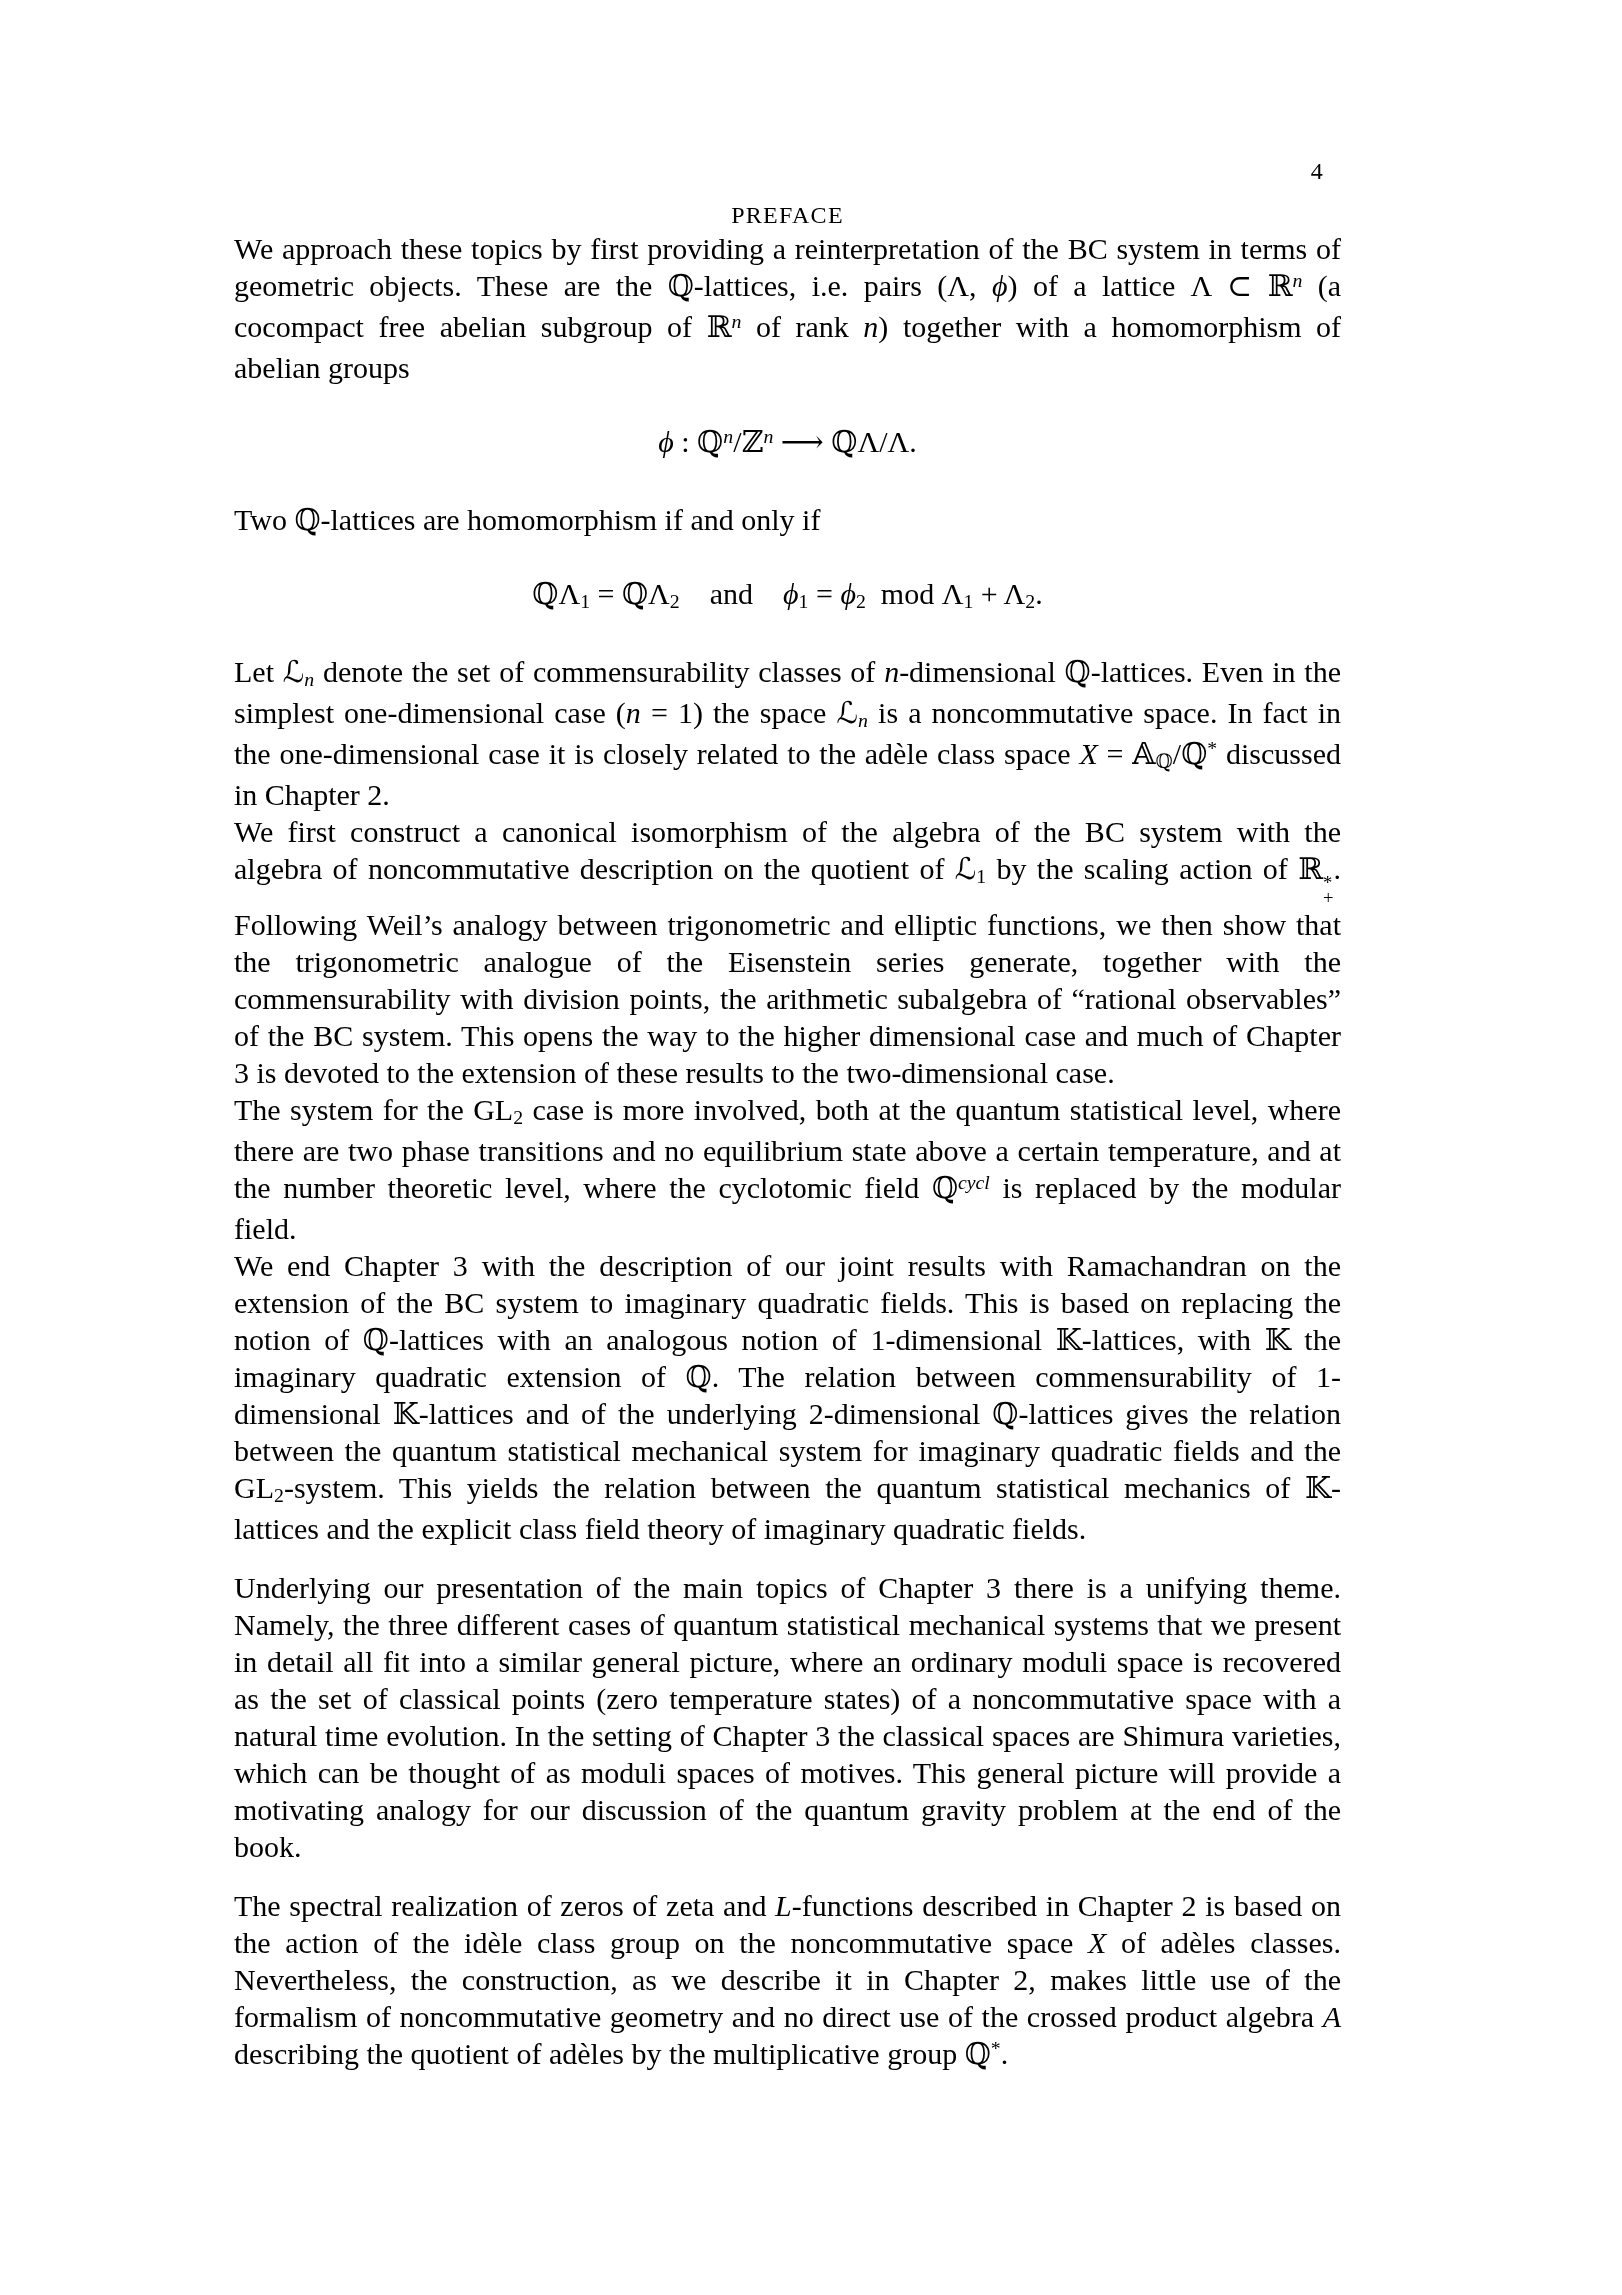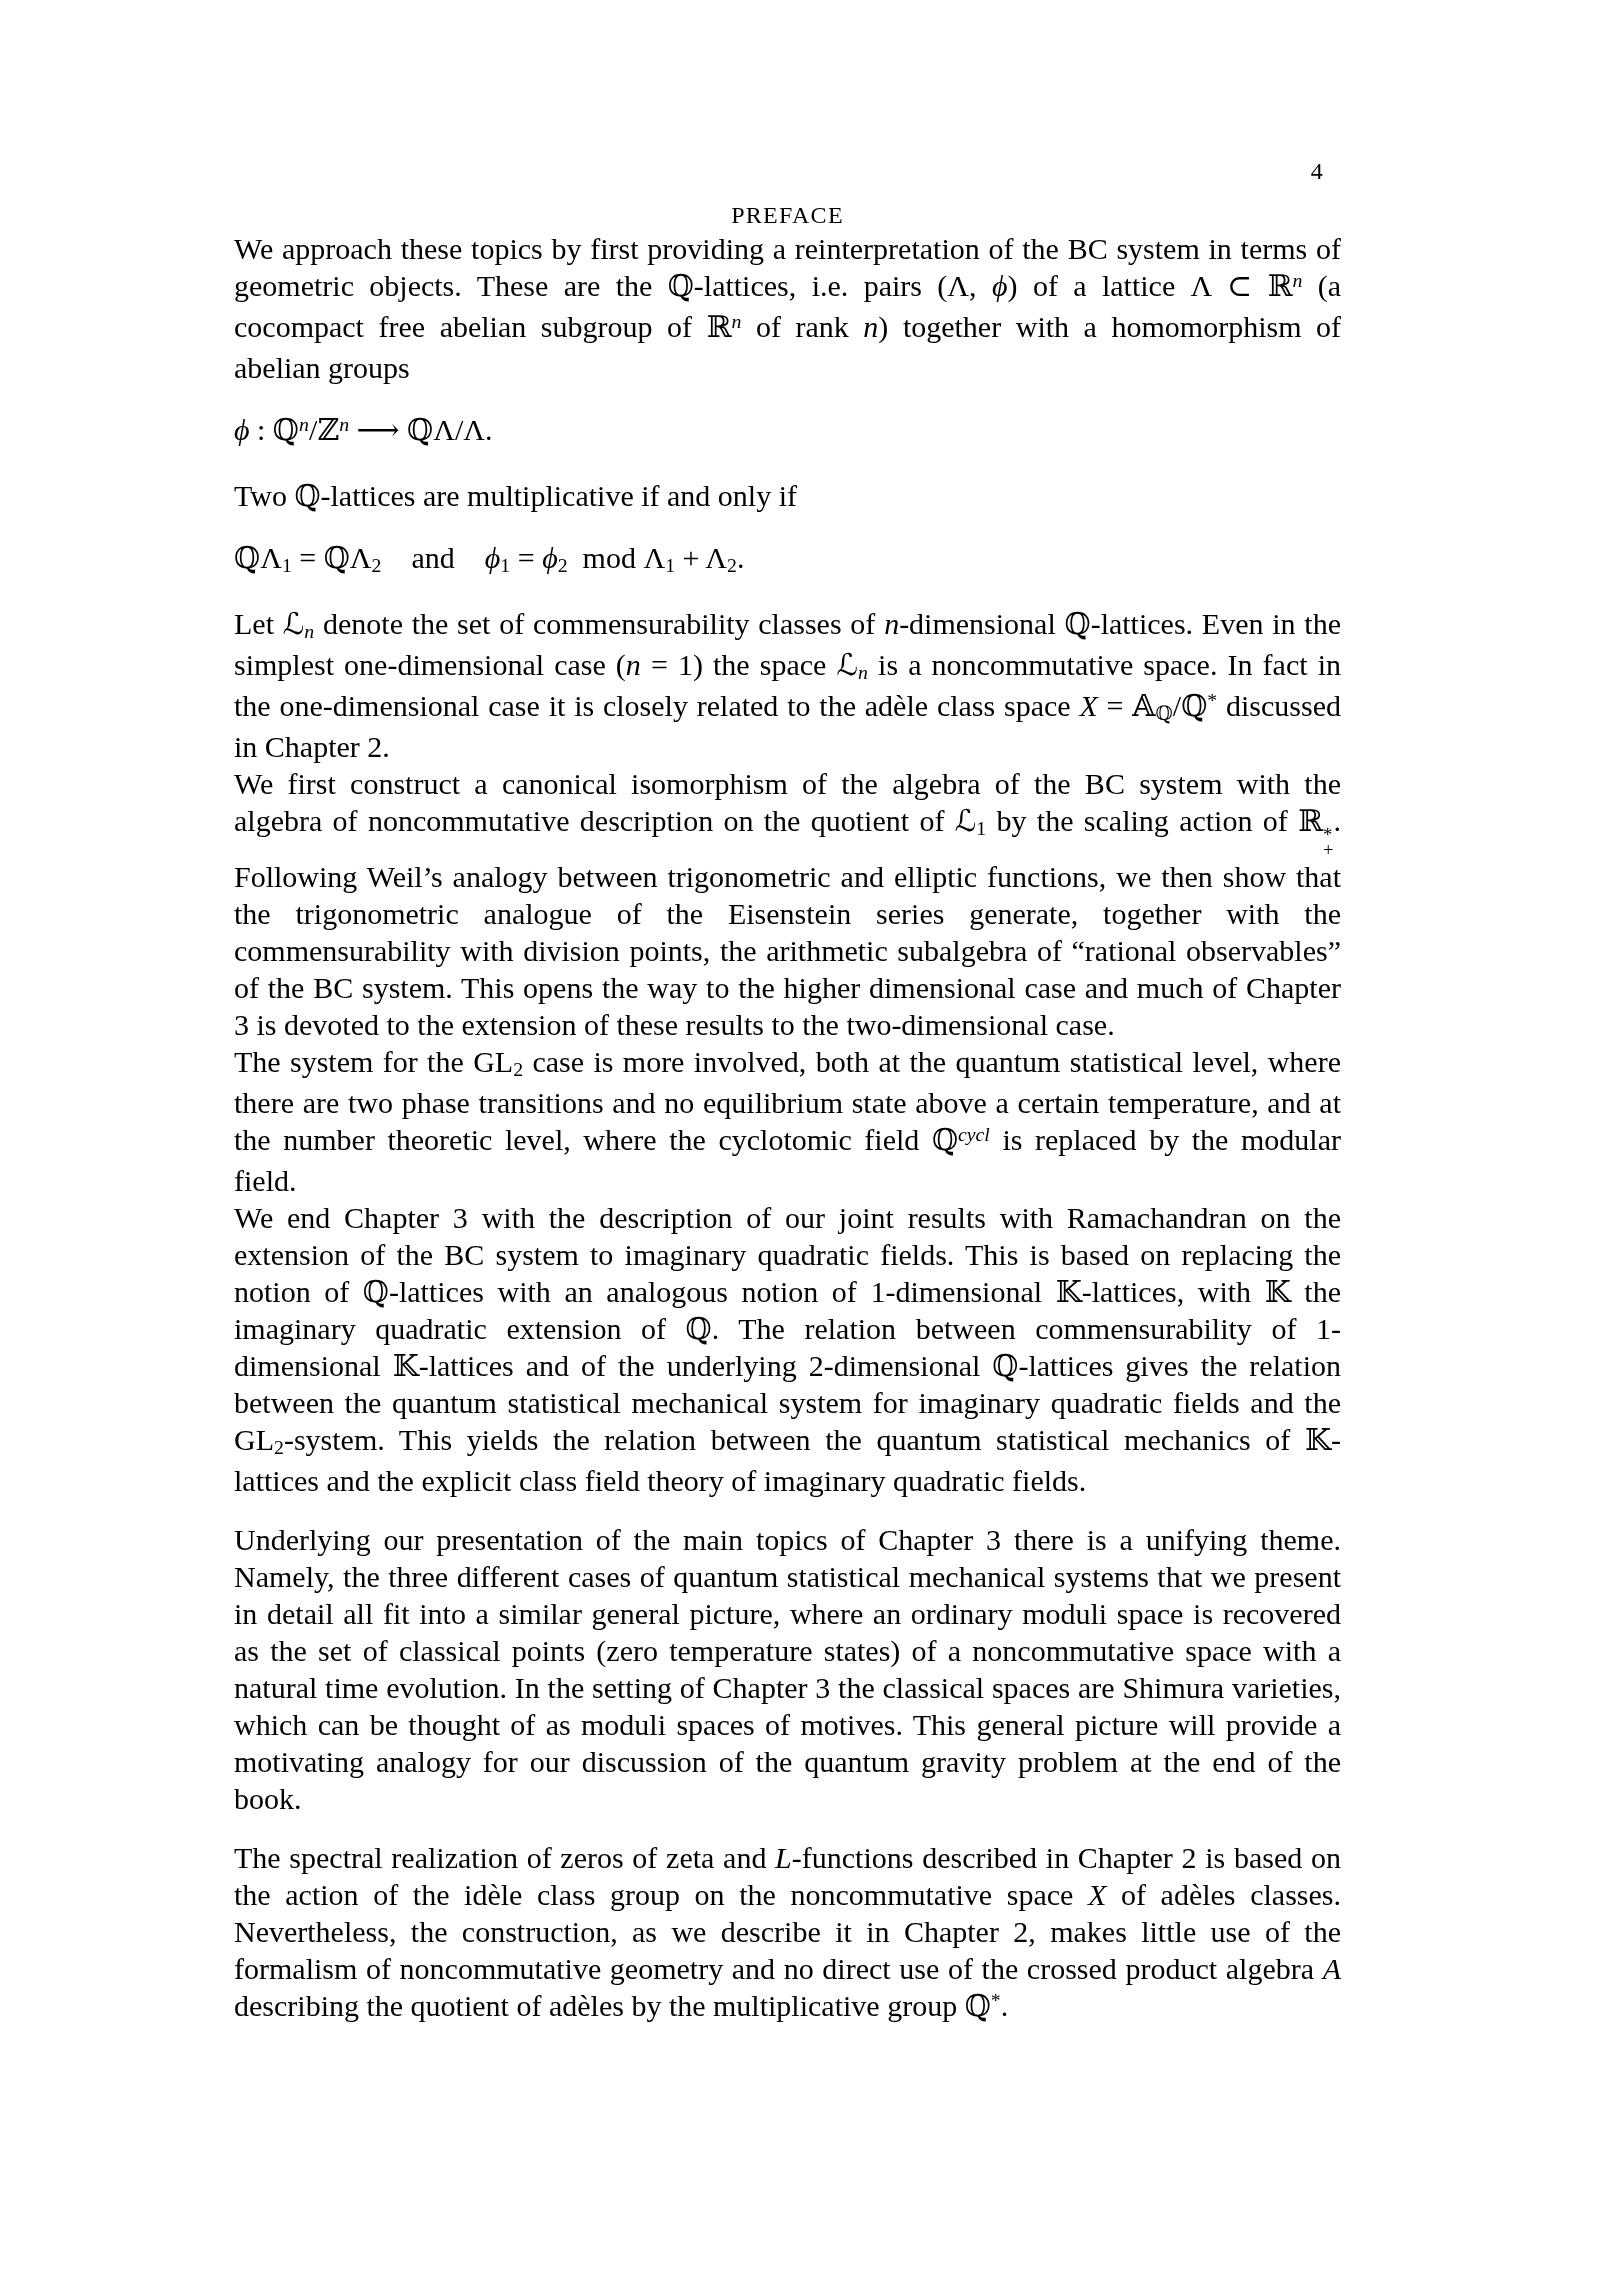--- a/index.html
+++ b/index.html
@@ -41,21 +41,22 @@
     margin-top: 42px;
     font-size: 30px;
     line-height: 37px;
   }
   .block { margin: 0; }
   .para {
     text-align: justify;
     text-justify: inter-word;
   }
   .equation {
-    margin: 25px 0;
+    text-align: center;
+    margin: 37px 0;
   }
   .gap-before { margin-top: 22px; }
   .i { font-style: italic; }
   .sup { font-size: 66%; position: relative; top: -0.45em; }
   .sub { font-size: 66%; position: relative; top: 0.22em; }
   .isup { font-size: 66%; position: relative; top: -0.45em; font-style: italic; }
   .isub { font-size: 66%; position: relative; top: 0.22em; font-style: italic; }
   .stack {
     display: inline-flex;
     flex-direction: column;
@@ -71,21 +72,21 @@
 
 <div class="page">
   <div class="text-col">
     <div class="running-head">
       <span class="head-title">PREFACE</span>
       <span class="page-number">4</span>
     </div>
     <div class="page-body">
         <div class="block para"><span>We approach these topics by first providing a reinterpretation of the BC system in terms of geometric objects.  These are the ℚ-lattices, i.e. pairs (Λ, </span><span class="i">ϕ</span><span>) of a lattice Λ ⊂ ℝ</span><span class="isup">n</span><span> (a cocompact free abelian subgroup of ℝ</span><span class="isup">n</span><span> of rank </span><span class="i">n</span><span>) together with a homomorphism of abelian groups</span></div>
         <div class="block equation"><span class="i">ϕ</span><span> : ℚ</span><span class="isup">n</span><span>/ℤ</span><span class="isup">n</span><span> ⟶ ℚΛ/Λ.</span></div>
-        <div class="block para"><span>Two ℚ-lattices are multiplicative if and only if</span></div>
+        <div class="block para"><span>Two ℚ-lattices are homomorphism if and only if</span></div>
         <div class="block equation"><span>ℚΛ</span><span class="sub">1</span><span> = ℚΛ</span><span class="sub">2</span><span> and </span><span class="i">ϕ</span><span class="sub">1</span><span> = </span><span class="i">ϕ</span><span class="sub">2</span><span> mod Λ</span><span class="sub">1</span><span> + Λ</span><span class="sub">2</span><span>.</span></div>
         <div class="block para"><span>Let ℒ</span><span class="isub">n</span><span> denote the set of commensurability classes of </span><span class="i">n</span><span>-dimensional ℚ-lattices.  Even in the simplest one-dimensional case (</span><span class="i">n</span><span> = 1) the space ℒ</span><span class="isub">n</span><span> is a noncommutative space.  In fact in the one-dimensional case it is closely related to the adèle class space </span><span class="i">X</span><span> = 𝔸</span><span class="sub">ℚ</span><span>/ℚ</span><span class="sup">*</span><span> discussed in Chapter 2.</span></div>
         <div class="block para"><span>We first construct a canonical isomorphism of the algebra of the BC system with the algebra of noncommutative description on the quotient of ℒ</span><span class="sub">1</span><span> by the scaling action of ℝ</span><span class="stack">
             <span>*</span>
             <span>+</span>
           </span><span>.  Following Weil’s analogy between trigonometric and elliptic functions, we then show that the trigonometric analogue of the Eisenstein series generate, together with the commensurability with division points, the arithmetic subalgebra of “rational observables” of the BC system.  This opens the way to the higher dimensional case and much of Chapter 3 is devoted to the extension of these results to the two-dimensional case.</span></div>
         <div class="block para"><span>The system for the GL</span><span class="sub">2</span><span> case is more involved, both at the quantum statistical level, where there are two phase transitions and no equilibrium state above a certain temperature, and at the number theoretic level, where the cyclotomic field ℚ</span><span class="isup">cycl</span><span> is replaced by the modular field.</span></div>
         <div class="block para"><span>We end Chapter 3 with the description of our joint results with Ramachandran on the extension of the BC system to imaginary quadratic fields.  This is based on replacing the notion of ℚ-lattices with an analogous notion of 1-dimensional 𝕂-lattices, with 𝕂 the imaginary quadratic extension of ℚ.  The relation between commensurability of 1-dimensional 𝕂-lattices and of the underlying 2-dimensional ℚ-lattices gives the relation between the quantum statistical mechanical system for imaginary quadratic fields and the GL</span><span class="sub">2</span><span>-system.  This yields the relation between the quantum statistical mechanics of 𝕂-lattices and the explicit class field theory of imaginary quadratic fields.</span></div>
         <div class="block para gap-before"><span>Underlying our presentation of the main topics of Chapter 3 there is a unifying theme.  Namely, the three different cases of quantum statistical mechanical systems that we present in detail all fit into a similar general picture, where an ordinary moduli space is recovered as the set of classical points (zero temperature states) of a noncommutative space with a natural time evolution.  In the setting of Chapter 3 the classical spaces are Shimura varieties, which can be thought of as moduli spaces of motives.  This general picture will provide a motivating analogy for our discussion of the quantum gravity problem at the end of the book.</span></div>
         <div class="block para gap-before"><span>The spectral realization of zeros of zeta and </span><span class="i">L</span><span>-functions described in Chapter 2 is based on the action of the idèle class group on the noncommutative space </span><span class="i">X</span><span> of adèles classes.  Nevertheless, the construction, as we describe it in Chapter 2, makes little use of the formalism of noncommutative geometry and no direct use of the crossed product algebra </span><span class="i">A</span><span> describing the quotient of adèles by the multiplicative group ℚ</span><span class="sup">*</span><span>.</span></div>

